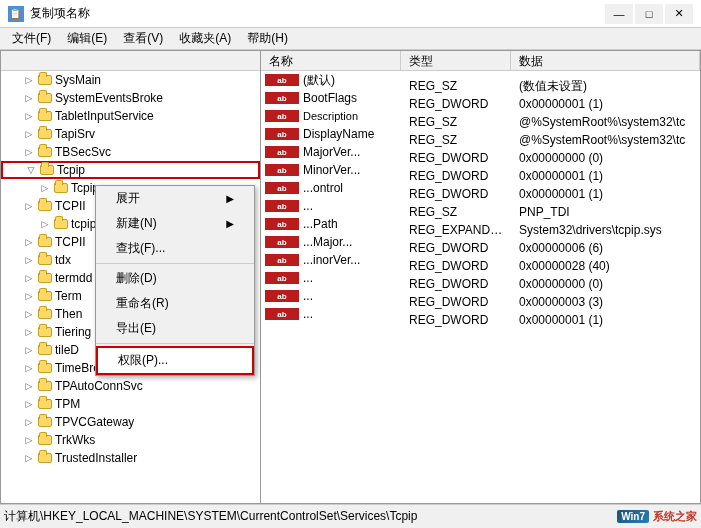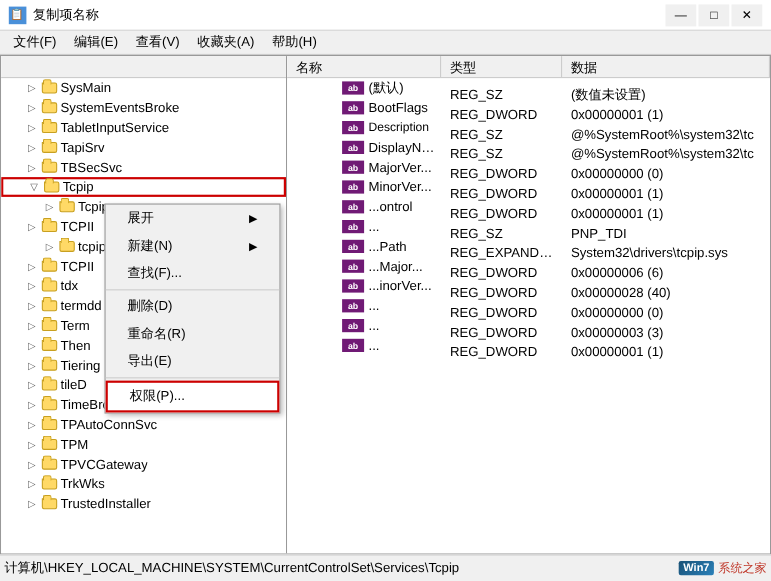--- a/index.html
+++ b/index.html
@@ -188,32 +188,31 @@
       font-size: 12px;
       overflow: hidden;
       text-overflow: ellipsis;
       white-space: nowrap;
       flex-shrink: 0;
       margin-top: 12px;
     }
     .value-cell-type { width: 110px; }
     .value-cell-data { flex: 1; }
     .value-icon {
-      width: 20px;
+      width: 34px;
       height: 12px;
-      background: #701a75;
+      background: #b91c1c;
       margin-right: 4px;
       display: inline-flex;
       align-items: center;
       justify-content: center;
       font-size: 8px;
       color: #fff;
       font-weight: bold;
       flex-shrink: 0;
-      margin-left: 46px;
     }
     .value-name-cell {
       display: flex;
       align-items: center;
       width: 140px;
       flex-shrink: 0;
       padding: 1px 4px;
     }
 
     
@@ -282,21 +281,21 @@
       background: linear-gradient(135deg, #1a5276, #2980b9);
       color: #fff;
       font-size: 10px;
       padding: 1px 4px;
       border-radius: 2px;
       font-weight: bold;
     }
     .status-logo-text {
       font-size: 11px;
       color: #c0392b;
-      font-weight: normal;
+      font-weight: bold;
     }
 
     
     ::-webkit-scrollbar { width: 12px; height: 12px; }
     ::-webkit-scrollbar-track { background: #f0f0f0; }
     ::-webkit-scrollbar-thumb { background: #c0c0c0; border: 1px solid #999; }
   </style>
 </head>
 <body>
 

